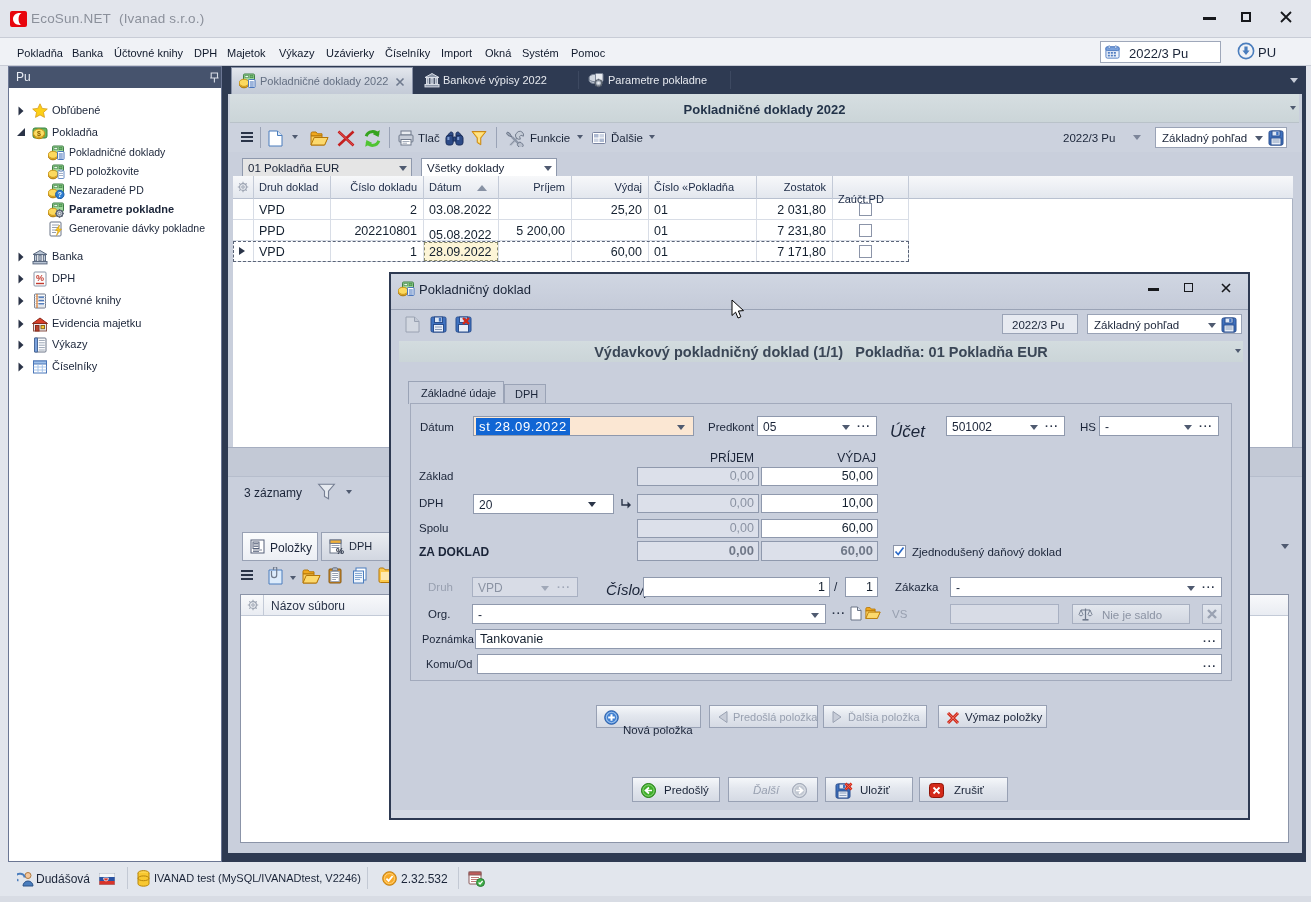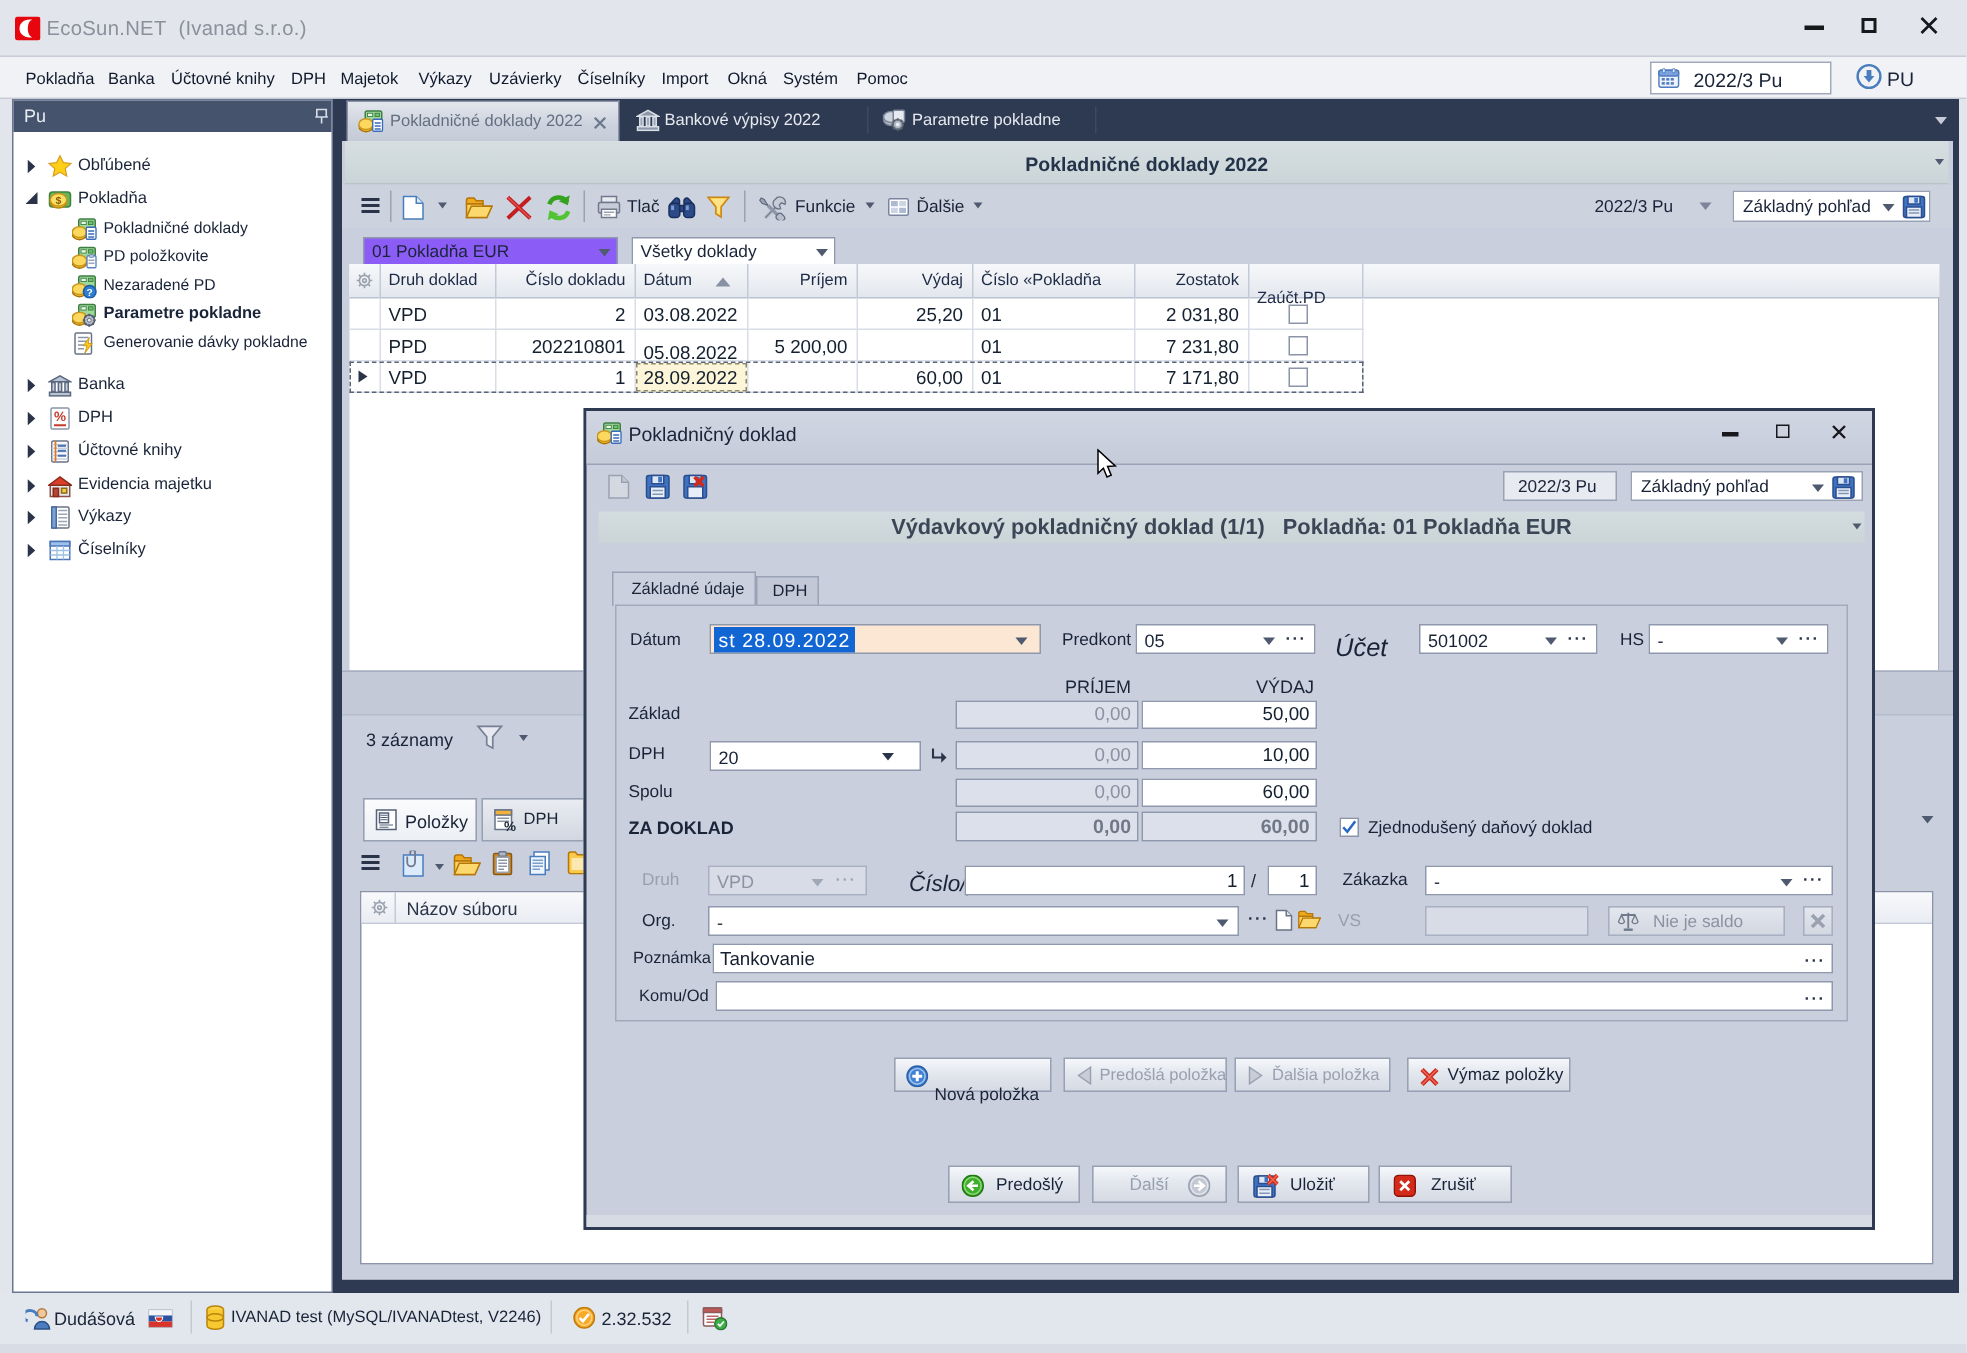--- a/index.html
+++ b/index.html
@@ -360,21 +360,21 @@
       <svg class="abs" style="left:112px;top:2px" width="16" height="16" viewBox="0 0 16 16">
             <rect x="1" y="1" width="14" height="14" rx="1.5" fill="#3f72c0" stroke="#2a4e8e"></rect>
             <rect x="4" y="1" width="8" height="5" fill="#dce6f5" stroke="#2a4e8e"></rect>
             <rect x="8.2" y="1.8" width="2.4" height="3.4" fill="#3f72c0"></rect>
             <rect x="3" y="8" width="10" height="7" fill="#e8eef8" stroke="#2a4e8e"></rect>
             <path d="M4.5 10 H11.5 M4.5 12 H11.5" stroke="#8396b5" stroke-width="0.9"></path>
           </svg>
     </div>
   </div>
 
-  <div class="abs" style="left:14px;top:92px;width:170px;height:19px;background:#8b5cf6;border:1px solid #8f99ad;">
+  <div class="abs" style="left:14px;top:92px;width:170px;height:19px;background:#e5e5e5;border:1px solid #8f99ad;">
     <div class="lbl" style="left:5px;top:3px;font-size:11.5px;">01 Pokladňa EUR</div>
         <div class="car" style="left:156px;top:7px;"></div>
   </div>
   <div class="abs" style="left:193px;top:92px;width:136px;height:19px;background:#fff;border:1px solid #8f99ad;">
     <div class="lbl" style="left:5px;top:3px;font-size:11.5px;">Všetky doklady</div>
         <div class="car" style="left:122px;top:7px;"></div>
   </div>
 
   <div class="abs" id="grid" style="left:5px;top:110px;width:1060px;height:271px;background:#fff;border-right:1px solid #aab2c2;">
     <div class="abs" style="left:0;top:0;width:1060px;height:23px;background:linear-gradient(#f7f8fa,#e3e7ee);border-bottom:1px solid #b9c1d0;"></div>
@@ -762,21 +762,21 @@
 
   <div class="btn" style="left:241px;top:503px;width:88px;height:25px;">
     <svg class="abs" style="left:8px;top:5px" width="15" height="15" viewBox="0 0 15 15">
           <circle cx="7.5" cy="7.5" r="7" fill="#3fae2a" stroke="#207a12"></circle>
           <circle cx="7.5" cy="7.5" r="5.6" fill="none" stroke="#8fd87f" stroke-width="1"></circle>
           <path d="M11 7.5 H5.5 M8 4.5 L4.5 7.5 L8 10.5" stroke="#fff" stroke-width="1.7" fill="none"></path>
         </svg>
     <div class="lbl" style="left:31px;top:6px;font-size:11.5px;">Predošlý</div>
   </div>
   <div class="btn" style="left:337px;top:503px;width:90px;height:25px;">
-    <div class="lbl" style="left:24px;top:6px;color:#98a0b0;font-size:11.5px;">Ďalší</div>
+    <div class="lbl" style="left:24px;top:6px;color:#98a0b0;font-size:11.5px;font-style:italic;">Ďalší</div>
     <svg class="abs" style="left:63px;top:5px" width="15" height="15" viewBox="0 0 15 15">
           <circle cx="7.5" cy="7.5" r="7" fill="#c2c8d2" stroke="#9aa2b2"></circle>
           <circle cx="7.5" cy="7.5" r="5.6" fill="none" stroke="#e2e6ec" stroke-width="1"></circle>
           <path d="M4 7.5 H9.5 M7 4.5 L10.5 7.5 L7 10.5" stroke="#fff" stroke-width="1.7" fill="none"></path>
         </svg>
   </div>
   <div class="btn" style="left:434px;top:503px;width:88px;height:25px;">
     <svg class="abs" style="left:9px;top:4px" width="18" height="17" viewBox="0 0 18 17">
           <rect x="1" y="2" width="14" height="14" rx="1.5" fill="#3f72c0" stroke="#2a4e8e"></rect>
           <rect x="4" y="2" width="7.5" height="5" fill="#dce6f5" stroke="#2a4e8e"></rect>

